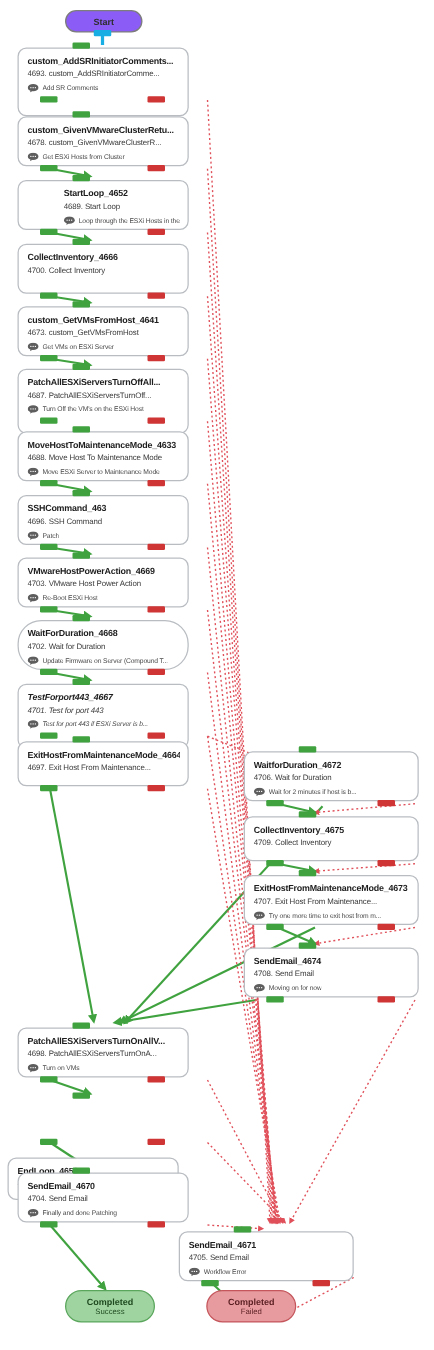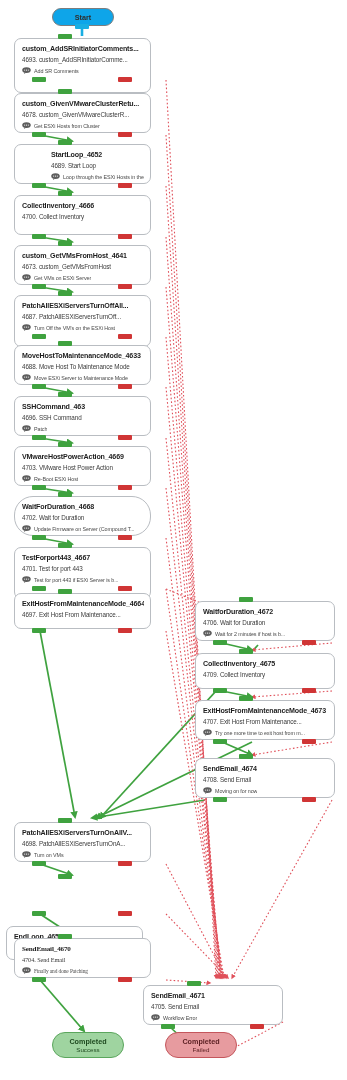--- a/index.html
+++ b/index.html
@@ -94,21 +94,21 @@
   .terminal .t-main {
     font-size: 7.2px;
     font-weight: bold;
     line-height: 9px;
   }
   .terminal .t-sub {
     font-size: 6.2px;
     line-height: 8px;
   }
   .term-start {
-    background: #0ea5e9;
+    background: #8b5cf6;
     border: 1px solid #7d7d7d;
     color: #2e2e2e;
   }
   .term-success {
     background: #9fd4a0;
     border: 1px solid #5ba65d;
     color: #1f4a20;
   }
   .term-failed {
     background: #e79b9f;
@@ -374,21 +374,21 @@
               <circle cx="4.5" cy="3.1" r="0.55" fill="#ffffff"></circle>
               <circle cx="6.3" cy="3.1" r="0.55" fill="#ffffff"></circle>
             </svg>
           </span>
           <span class="node-desc">Update Firmware on Server (Compound T...</span>
         </div>
       </div>
       <div class="port port-in" style="left: 58px; top: 492px;"></div>
       <div class="port port-out" style="left: 32px; top: 535px;"></div>
       <div class="port port-err" style="left: 118px; top: 535px;"></div>
-      <div class="node" style="left: 14px; top: 547px; width: 137px; height: 52px;">
+      <div class="node" style="left: 14px; top: 547px; width: 137px; height: 52px; font-style: italic;">
         <div class="node-title">TestForport443_4667</div>
         <div class="node-sub">4701. Test for port 443</div>
         <div class="node-desc-row">
           <span class="bubble-icon">
             <svg width="9" height="7" viewBox="0 0 9 7">
               <ellipse cx="4.5" cy="3.1" rx="4.3" ry="2.9" fill="#5e5e5e"></ellipse>
               <path d="M2.4,5.2 L2.1,6.9 L4.2,5.6 z" fill="#5e5e5e"></path>
               <circle cx="2.7" cy="3.1" r="0.55" fill="#ffffff"></circle>
               <circle cx="4.5" cy="3.1" r="0.55" fill="#ffffff"></circle>
               <circle cx="6.3" cy="3.1" r="0.55" fill="#ffffff"></circle>
@@ -490,21 +490,21 @@
       <div class="port port-in" style="left: 58px; top: 818px;"></div>
       <div class="port port-out" style="left: 32px; top: 861px;"></div>
       <div class="port port-err" style="left: 118px; top: 861px;"></div>
       <div class="node" style="left: 6px; top: 878px; width: 137px; height: 34px; margin-top: 48px;">
         <div class="node-title">EndLoop_4653</div>
         <div class="node-sub">4686. End Loop</div>
       </div>
       <div class="port port-in" style="left: 58px; top: 874px;"></div>
       <div class="port port-out" style="left: 32px; top: 911px;"></div>
       <div class="port port-err" style="left: 118px; top: 911px;"></div>
-      <div class="node" style="left: 14px; top: 938px; width: 137px; height: 40px; font-family: Liberation Serif, serif;">
+      <div class="node" style="left: 14px; top: 938px; width: 137px; height: 40px;">
         <div class="node-title">SendEmail_4670</div>
         <div class="node-sub">4704. Send Email</div>
         <div class="node-desc-row">
           <span class="bubble-icon">
             <svg width="9" height="7" viewBox="0 0 9 7">
               <ellipse cx="4.5" cy="3.1" rx="4.3" ry="2.9" fill="#5e5e5e"></ellipse>
               <path d="M2.4,5.2 L2.1,6.9 L4.2,5.6 z" fill="#5e5e5e"></path>
               <circle cx="2.7" cy="3.1" r="0.55" fill="#ffffff"></circle>
               <circle cx="4.5" cy="3.1" r="0.55" fill="#ffffff"></circle>
               <circle cx="6.3" cy="3.1" r="0.55" fill="#ffffff"></circle>

